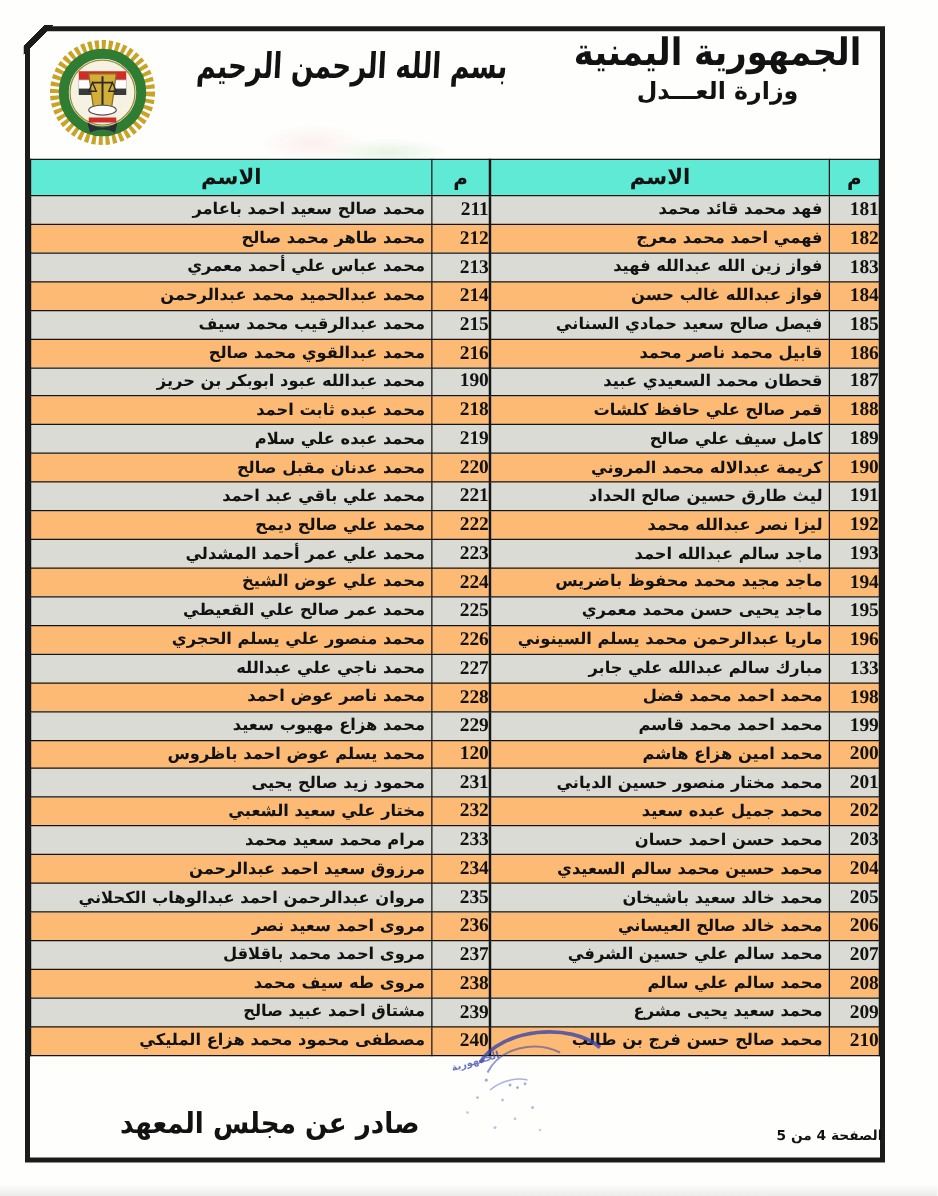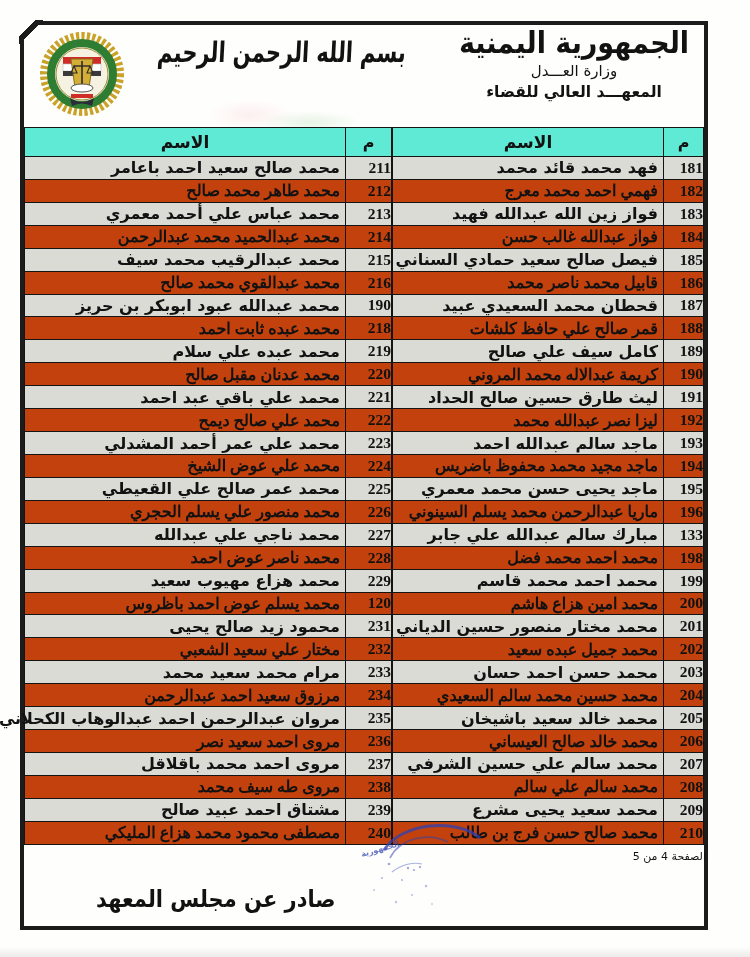--- a/index.html
+++ b/index.html
@@ -31,52 +31,52 @@
   .bismillah{
     position:absolute;left:196px;top:16px;width:186px;text-align:center;
     font-size:21px;font-weight:bold;transform:scaleY(1.35) skewX(-4deg);
     transform-origin:center;letter-spacing:-1px;white-space:nowrap;
   }
   .hdr-right{position:absolute;right:10px;top:0;width:240px;text-align:center;}
   .republic{
     font-size:27px;font-weight:bold;letter-spacing:-2px;white-space:nowrap;
     transform:scaleY(1.12);transform-origin:top right;
   }
-  .ministry{font-size:15px;font-weight:normal;margin-top:6px;}
+  .ministry{font-size:19px;font-weight:bold;margin-top:6px;}
   .institute{font-size:15.5px;font-weight:bold;margin-top:3px;}
   
   .tables{position:absolute;top:102px;right:0;left:0;display:flex;direction:rtl;}
   table{border-collapse:collapse;table-layout:fixed;direction:rtl;}
   table.t-right{width:312px;}
   table.t-left{width:368px;}
   th,td{border:1.8px solid #141414;box-sizing:border-box;padding:0;}
   thead th{height:29px;background:#5eead4;font-weight:bold;}
   th.name-h{font-size:17px;}
   th.num-h{font-size:16px;}
   .t-right col.c-num{width:40px;}
   .t-left  col.c-num{width:46px;}
   tbody td{height:22.93px;overflow:visible;}
   td.num{
     font-family:"Liberation Serif","DejaVu Serif",serif;
     font-weight:bold;font-size:15.5px;
   }
   td.name{
-    text-align:right;padding-right:5px;font-weight:bold;font-size:16px;
+    text-align:right;padding-right:5px;font-weight:bold;font-size:13px;
     white-space:nowrap;
   }
   tr.stripe td{background:#dbdbd5;}
-  tr:not(.stripe) td{background:#c2410c;font-family:Liberation Serif, serif;}
+  tr:not(.stripe) td{background:#fdba74;}
   
   .issued{
     position:absolute;left:72px;top:862px;font-size:21px;font-weight:bold;
     letter-spacing:0;transform:scaleY(1.1);white-space:nowrap;
   }
   .stamp{position:absolute;left:338px;top:795px;width:130px;height:105px;opacity:.9;}
   .page-label{
-    position:absolute;right:-2px;top:825px;font-size:11px;font-weight:normal;
+    position:absolute;right:-2px;top:877px;font-size:11px;font-weight:bold;
     white-space:nowrap;background:transparent;
   }
   .shadow-bottom{
     position:absolute;left:0;right:0;bottom:0;height:10px;
     background:linear-gradient(to bottom,transparent,rgba(150,150,150,.18));
   }
 </style>
 </head>
 <body>
 
@@ -99,21 +99,20 @@
       <ellipse cx="42" cy="58" rx="11" ry="4" fill="#ffffff" stroke="#555" stroke-width="1"></ellipse>
       <path d="M30 68 q12 8 24 0 l-2 8 q-10 -5 -20 0 z" fill="#2b2b3a"></path>
       <rect x="31" y="64" width="22" height="4" fill="#cf2b27"></rect>
     </svg>
 
     <div class="bismillah">بسم الله الرحمن الرحيم</div>
 
     <div class="hdr-right">
       <div class="republic">الجمهورية اليمنية</div>
       <div class="ministry">وزارة العـــدل</div>
-      <div class="institute">المعهـــد العالي للقضاء</div>
     </div>
 
     <div class="tables">
       <table class="t-right">
         <colgroup>
             <col class="c-num">
             <col class="c-name">
           </colgroup>
         <thead>
           <tr>

